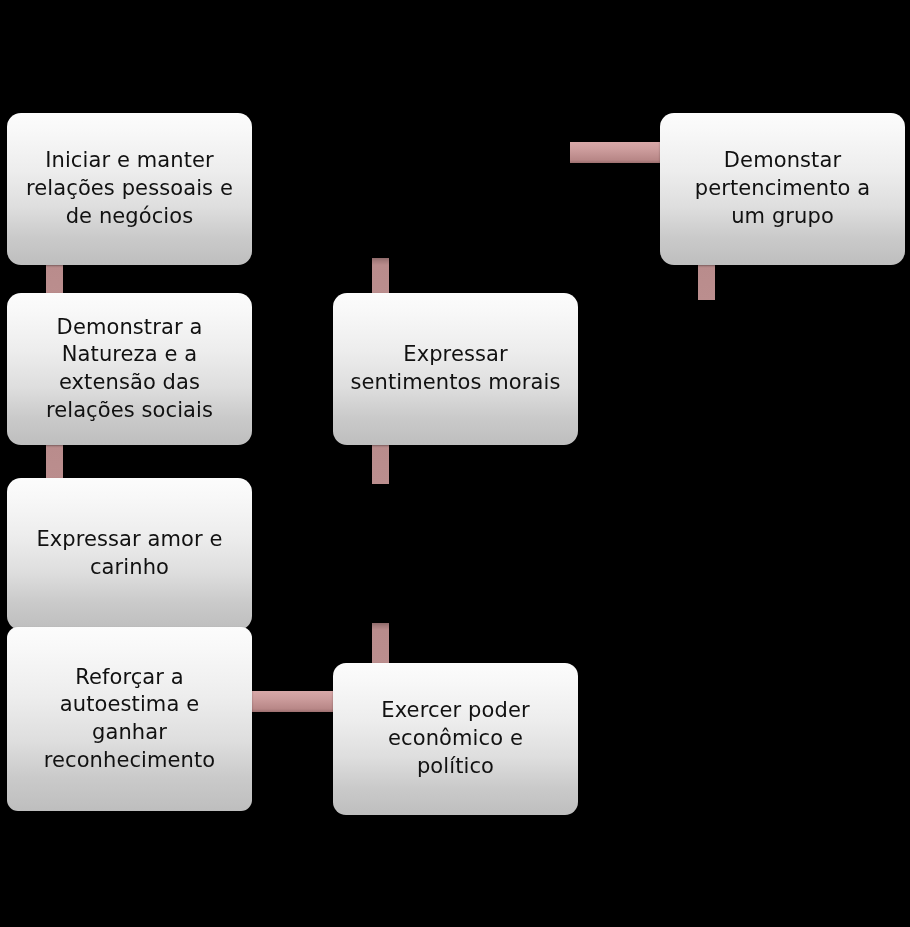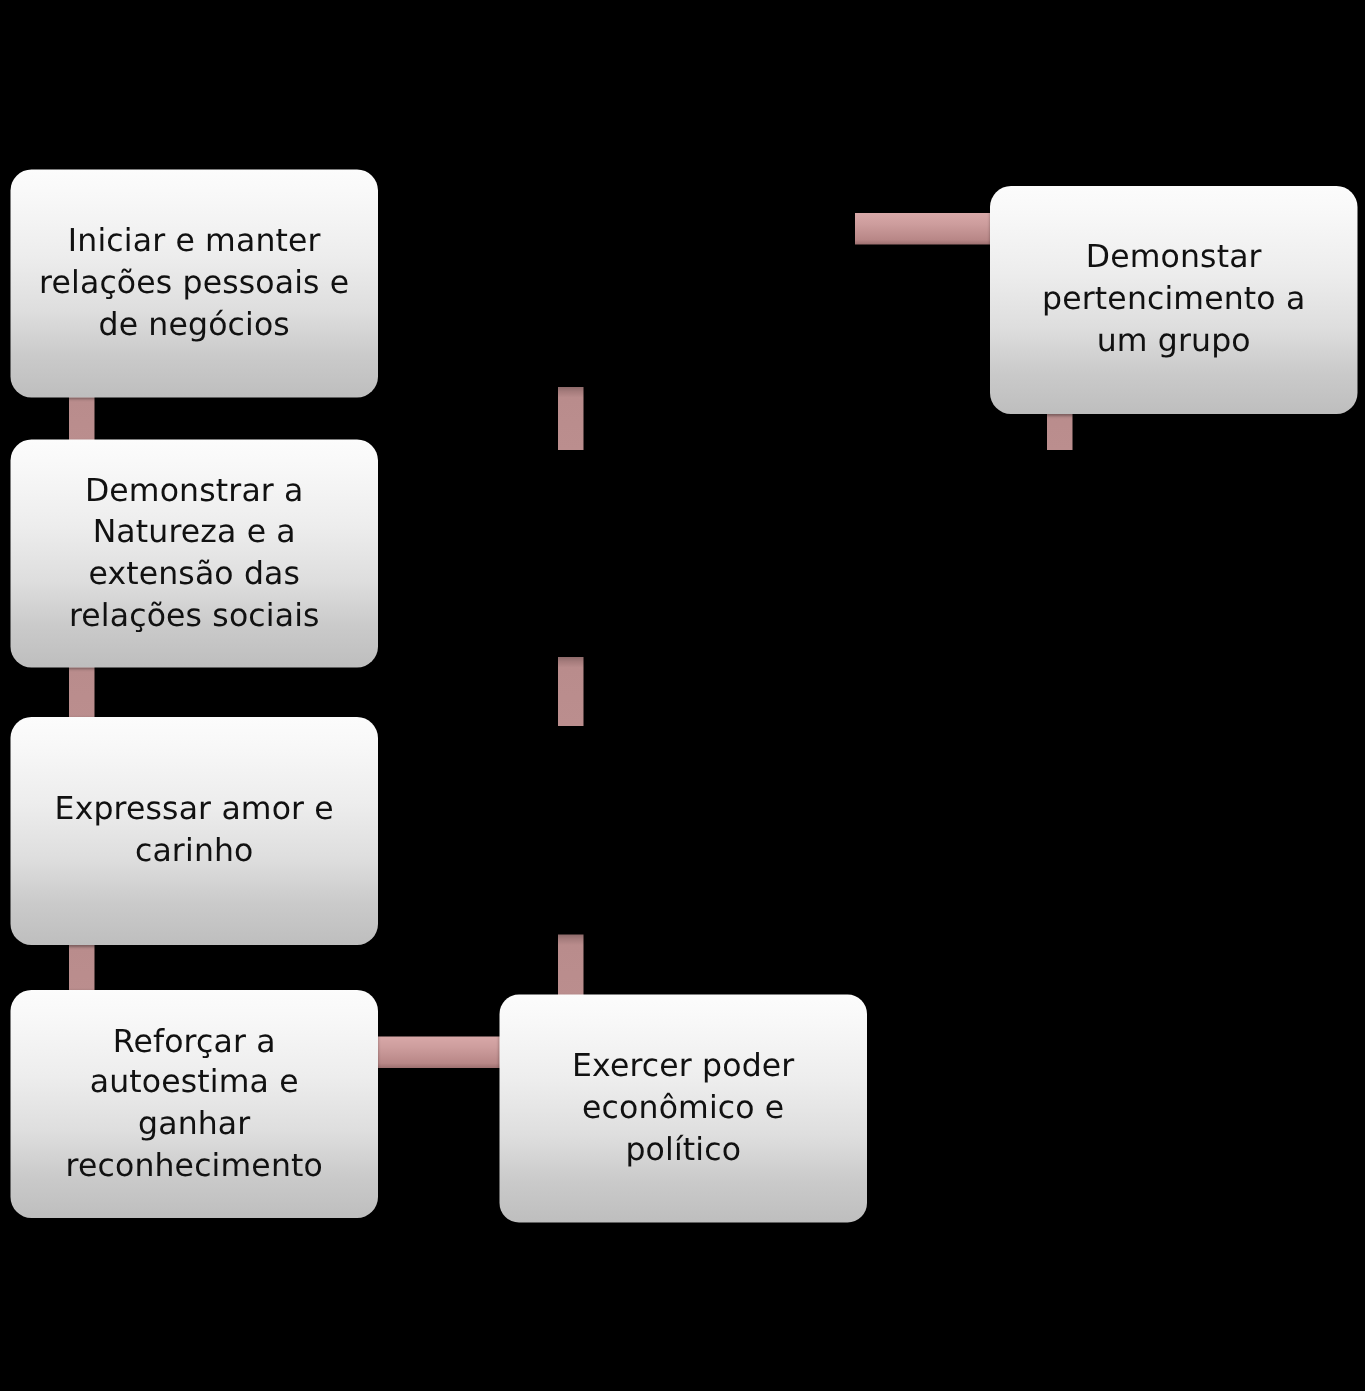--- a/index.html
+++ b/index.html
@@ -108,36 +108,40 @@
 Natureza e a
 extensão das
 relações sociais</span>
   </div>
 
   <div class="node" style="left:7px; top:478px; width:245px; height:152px;">
     <span class="label">Expressar amor e
 carinho</span>
   </div>
 
-  <div class="node" style="left:7px; top:660px; width:245px; height:152px;">
+  <div class="node" style="left:7px; top:627px; width:245px; height:184px;border-radius:11px;">
     <span class="label">Reforçar a
 autoestima e
 ganhar
 reconhecimento</span>
   </div>
 
 
+  <div class="node" style="left:333px; top:293px; width:245px; height:152px;">
+    <span class="label">Expressar
+sentimentos morais</span>
+  </div>
 
 
   <div class="node" style="left:333px; top:663px; width:245px; height:152px;border-radius:13px;">
     <span class="label">Exercer poder
 econômico e
 político</span>
   </div>
 
-  <div class="node" style="left:660px; top:124px; width:245px; height:152px;">
+  <div class="node" style="left:660px; top:113px; width:245px; height:152px;">
     <span class="label">Demonstar
 pertencimento a
 um grupo</span>
   </div>
 
 
 </div>
 
 </body></html>

